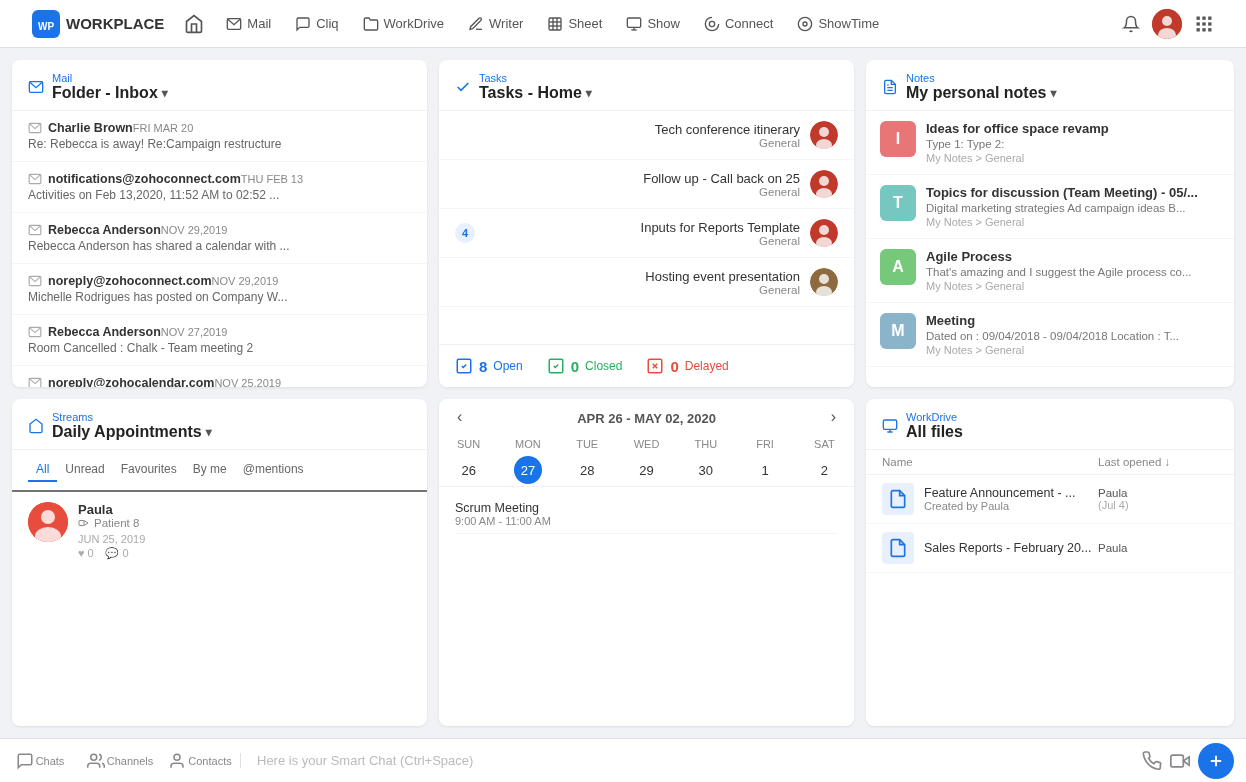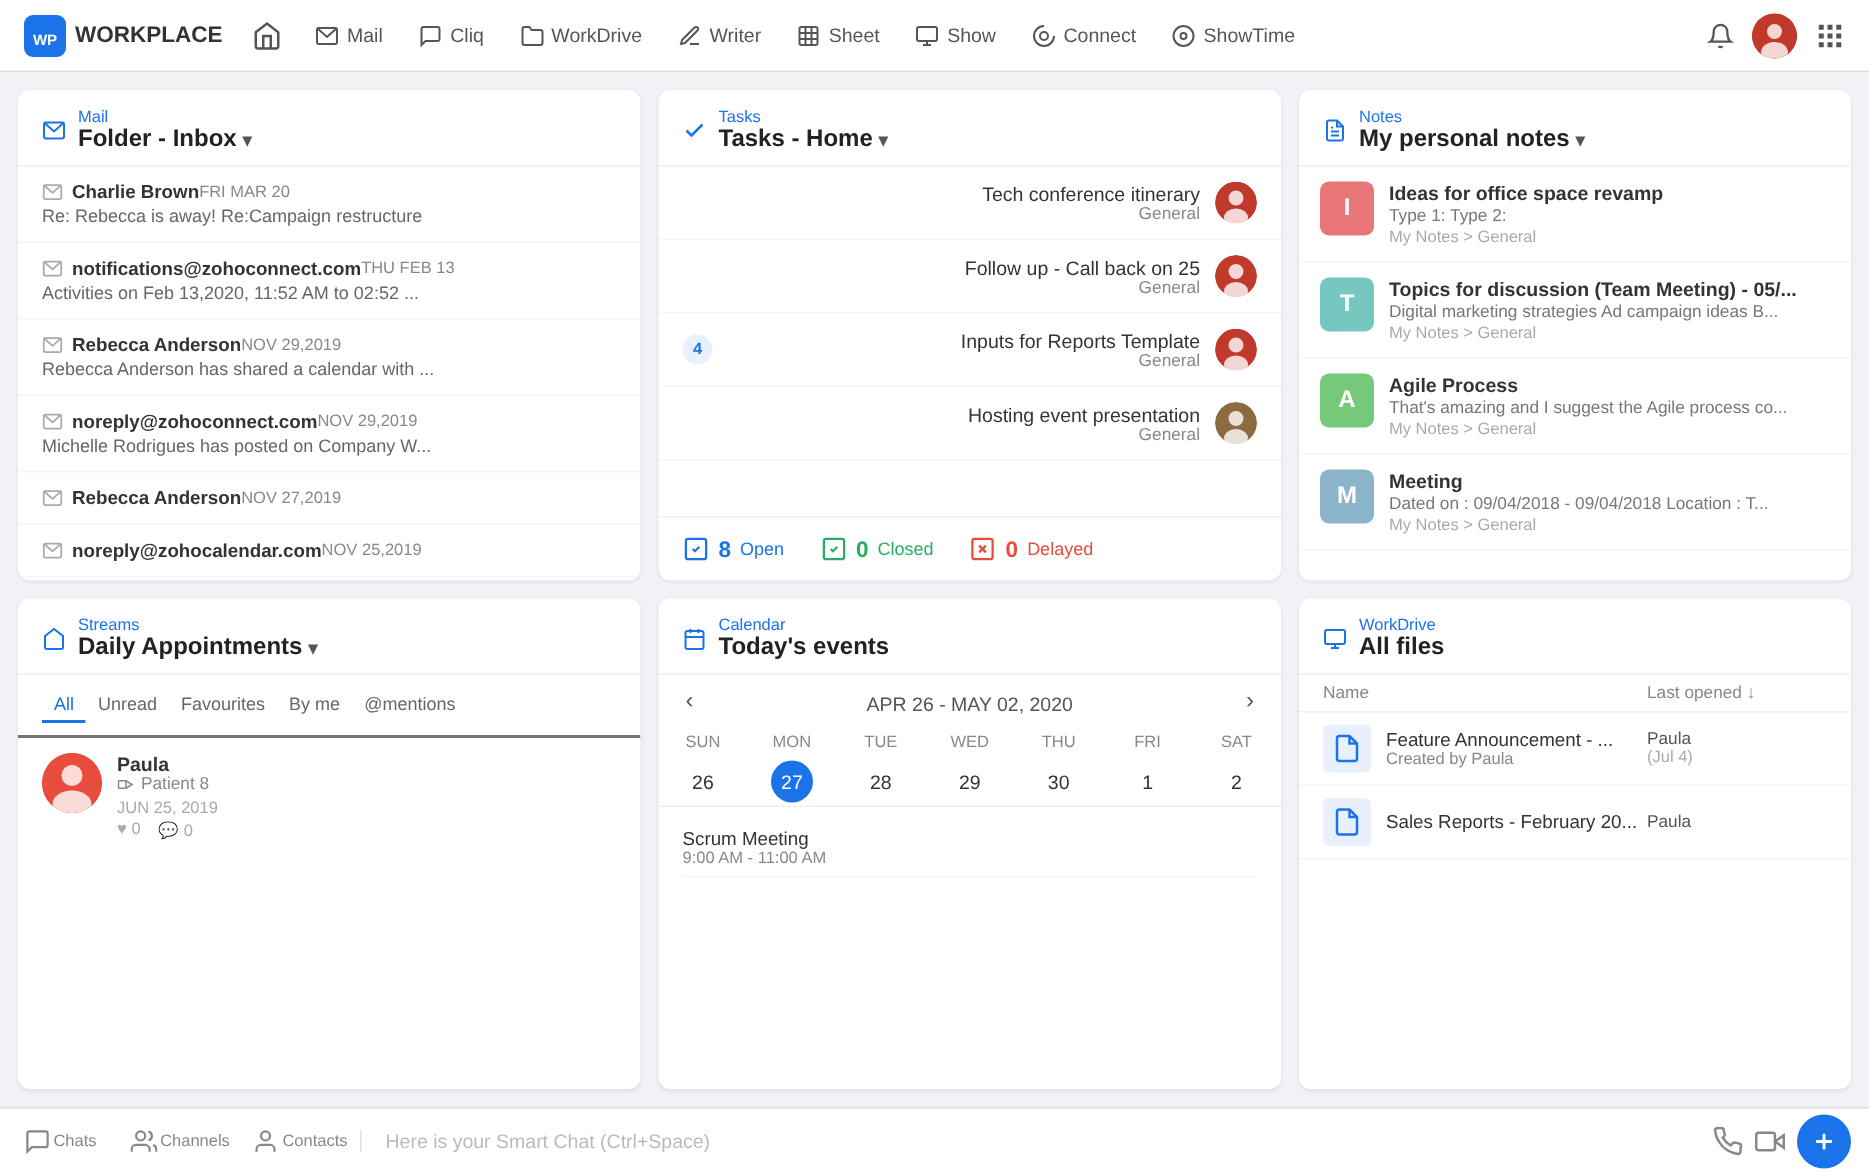--- a/index.html
+++ b/index.html
@@ -1,19 +1,19 @@
 <!DOCTYPE html>
 <html><head>
   <meta charset="utf-8">
   <style>
     * { box-sizing: border-box; margin: 0; padding: 0; }
     body { font-family: -apple-system, BlinkMacSystemFont, 'Segoe UI', Arial, sans-serif; background: #f0f2f5; font-size: 13px; color: #333; height: 782px; overflow: hidden; }
 
     
-    .top-nav { background: #fff; height: 48px; display: flex; align-items: center; padding: 0 16px; border-bottom: 1px solid #e0e0e0; gap: 4px; }
+    .top-nav { background: #fff; height: 48px; display: flex; align-items: center; padding: 0 32px; border-bottom: 1px solid #e0e0e0; gap: 4px; }
     .logo { display: flex; align-items: center; gap: 6px; font-weight: 700; font-size: 15px; color: #333; margin-right: 16px; }
     .logo-icon { width: 28px; height: 28px; }
     .home-icon { color: #555; margin-right: 8px; cursor: pointer; }
     .nav-item { display: flex; align-items: center; gap: 5px; padding: 6px 10px; color: #555; cursor: pointer; border-radius: 4px; font-size: 13px; }
     .nav-item svg { width: 16px; height: 16px; }
     .nav-spacer { flex: 1; }
     .nav-right { display: flex; align-items: center; gap: 12px; }
     .nav-bell { width: 18px; height: 18px; color: #555; cursor: pointer; }
     .nav-avatar { width: 30px; height: 30px; border-radius: 50%; background: #c0392b; overflow: hidden; cursor: pointer; }
     .nav-grid { cursor: pointer; color: #555; }
@@ -73,21 +73,21 @@
     .streams-tab.active { color: #1a73e8; border-bottom: 2px solid #1a73e8; border-radius: 0; }
     .stream-item { padding: 10px 16px; display: flex; gap: 10px; cursor: pointer; }
     .stream-avatar { width: 40px; height: 40px; border-radius: 50%; background: #e74c3c; overflow: hidden; flex-shrink: 0; }
     .stream-info { flex: 1; }
     .stream-name { font-weight: 600; font-size: 13px; color: #333; }
     .stream-sub { font-size: 11.5px; color: #888; display: flex; align-items: center; gap: 4px; }
     .stream-date { font-size: 11px; color: #aaa; margin-top: 4px; }
     .stream-reactions { display: flex; gap: 12px; font-size: 11px; color: #aaa; margin-top: 2px; }
 
     
-    .calendar-header { text-align: center; padding: 8px 0 4px; font-weight: 400; font-size: 13px; color: #555; }
+    .calendar-header { text-align: center; padding: 8px 0 4px; font-weight: 700; font-size: 13px; color: #555; }
     .calendar-nav { display: flex; align-items: center; justify-content: space-between; padding: 4px 12px; }
     .calendar-nav-btn { cursor: pointer; color: #555; font-size: 16px; padding: 2px 6px; border-radius: 4px; }
     .calendar-grid { display: grid; grid-template-columns: repeat(7, 1fr); text-align: center; }
     .cal-day-label { font-size: 11px; color: #888; padding: 4px 0; }
     .cal-day { font-size: 13px; padding: 6px 4px; cursor: pointer; border-radius: 50%; margin: 2px auto; width: 28px; height: 28px; display: flex; align-items: center; justify-content: center; }
     .cal-day.today { background: #1a73e8; color: #fff; border-radius: 50%; }
     .calendar-events { padding: 8px 16px; border-top: 1px solid #f0f0f0; }
     .calendar-event-item { padding: 6px 0; border-bottom: 1px solid #f5f5f5; cursor: pointer; }
     .event-title { font-weight: 500; font-size: 12.5px; color: #333; }
     .event-time { font-size: 11px; color: #888; }
@@ -283,20 +283,21 @@
         <div class="mail-item-header">
           <span class="mail-sender">
             <svg class="mail-icon" viewBox="0 0 24 24" fill="none" stroke="currentColor" stroke-width="2">
                 <rect x="2" y="4" width="20" height="16" rx="2"></rect>
                 <polyline points="2,4 12,13 22,4"></polyline>
               </svg>
             <span>Rebecca Anderson</span>
           </span>
           <span class="mail-date">NOV 27,2019</span>
         </div>
+        <div class="mail-subject">Room Cancelled : Chalk - Team meeting 2</div>
       </div>
       <div class="mail-item">
         <div class="mail-item-header">
           <span class="mail-sender">
             <svg class="mail-icon" viewBox="0 0 24 24" fill="none" stroke="currentColor" stroke-width="2">
                 <rect x="2" y="4" width="20" height="16" rx="2"></rect>
                 <polyline points="2,4 12,13 22,4"></polyline>
               </svg>
             <span>noreply@zohocalendar.com</span>
           </span>
@@ -491,34 +492,20 @@
           <div class="stream-reactions">
             <span>♥ <span>0</span></span>
             <span>💬 <span>0</span></span>
           </div>
         </div>
       </div>
     </div>
   </div>
 
   <div class="card">
-    <div class="card-header">
-      <svg width="16" height="16" viewBox="0 0 24 24" fill="none" stroke="#1a73e8" stroke-width="2">
-          <rect x="3" y="4" width="18" height="18" rx="2"></rect>
-          <line x1="16" y1="2" x2="16" y2="6"></line>
-          <line x1="8" y1="2" x2="8" y2="6"></line>
-          <line x1="3" y1="10" x2="21" y2="10"></line>
-        </svg>
-      <div>
-        <div class="card-header-label">Calendar</div>
-        <div class="card-title">
-          <span>Today's events</span>
-        </div>
-      </div>
-    </div>
     <div class="card-body">
       <div class="calendar-nav">
         <span class="calendar-nav-btn">‹</span>
         <span class="calendar-header">APR 26 - MAY 02, 2020</span>
         <span class="calendar-nav-btn">›</span>
       </div>
       <div class="calendar-grid">
         <div class="cal-day-label">SUN</div>
         <div class="cal-day-label">MON</div>
         <div class="cal-day-label">TUE</div>

